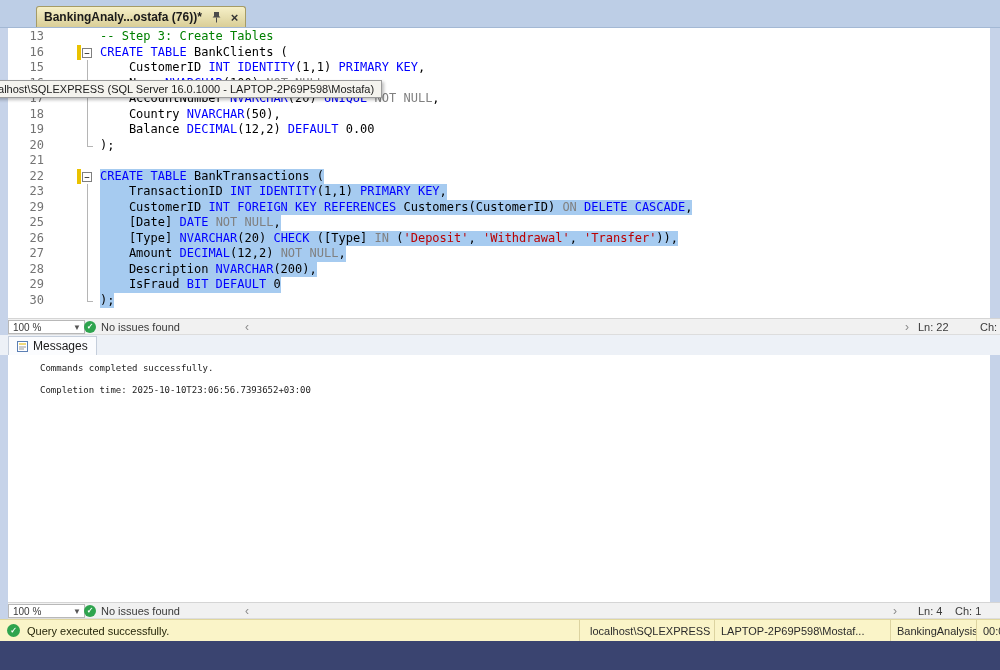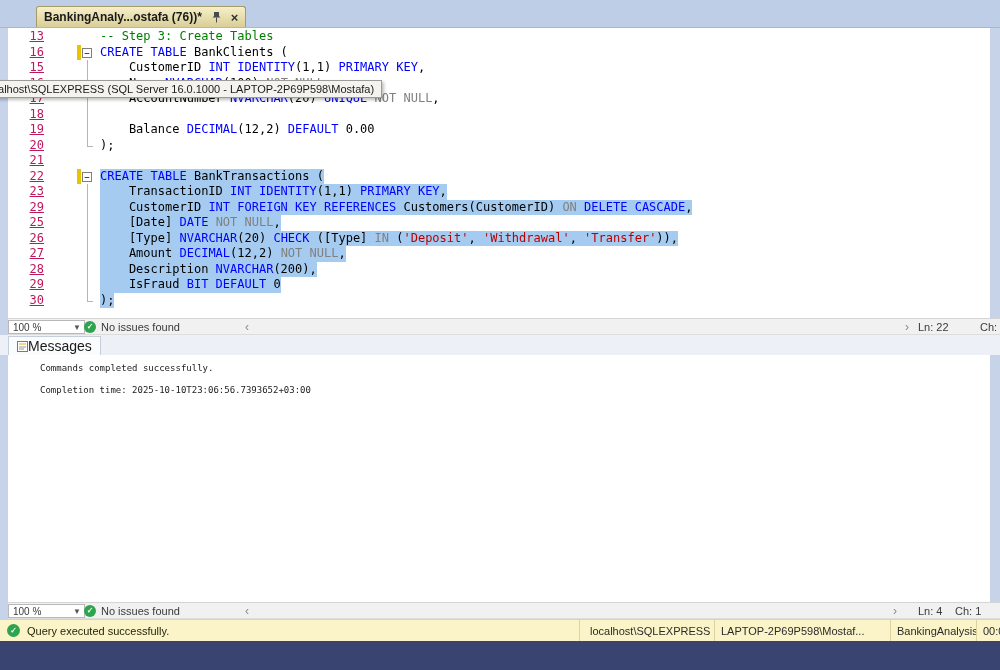--- a/index.html
+++ b/index.html
@@ -14,21 +14,21 @@
          border-radius:3px 3px 0 0;margin-left:28px; }
   .tab-title { font-size:12px; font-weight:bold; color:#1A1A1A; white-space:nowrap; }
   .pin svg { display:block; }
   .close { font-size:13px; font-weight:bold; color:#333; line-height:13px; cursor:default; }
 
   
   .editor-outer { margin:0 10px 0 8px; height:290px; background:#FFFFFF; position:relative; overflow:visible; }
   #code-lines { padding-top:1px; }
   .crow { display:flex; height:15.5px; line-height:15.5px;
           font-family:"DejaVu Sans Mono","Liberation Mono",monospace; font-size:12px; }
-  .ln { width:44px; text-align:right; padding-right:8px; color:#be185d; flex:0 0 auto;text-decoration:underline; }
+  .ln { width:44px; text-align:right; padding-right:8px; color:#737373; flex:0 0 auto; }
   .chg { width:4px; margin-left:25px; flex:0 0 auto; }
   .chg.on { background:#EAC200; }
   .fold { width:14px; position:relative; flex:0 0 auto; }
   .f-mid::after { content:''; position:absolute; left:6px; top:0; bottom:0; border-left:1px solid #B5B5B5; }
   .f-end::after { content:''; position:absolute; left:6px; top:0; height:8px; width:5px;
                   border-left:1px solid #B5B5B5; border-bottom:1px solid #B5B5B5; }
   .foldbox { position:absolute; left:1px; top:3px; width:10px; height:10px; border:1px solid #7F7F7F;
              background:#fff; font-size:9px; line-height:8px; text-align:center; color:#000; }
   .codetext { white-space:pre; margin-left:5px;text-align:right; }
   .codetext.sel { background:#A6CBF0; }
@@ -52,22 +52,22 @@
   .sarrow { position:absolute; top:1px; color:#8A8A8A; font-size:12px; }
   .sarrow.left { left:237px; }
   .strip.s1 .sarrow.right { left:897px; }
   .strip.s2 .sarrow.right { left:885px; }
   .lnpos { position:absolute; left:910px; top:2px; }
   .strip.s1 .chpos { position:absolute; left:972px; top:2px; }
   .strip.s2 .chpos { position:absolute; left:947px; top:2px; }
 
   
   .msgtabrow { height:20px; background:#EDF1F7; padding-left:8px; }
-  .msgtab { display:inline-flex; align-items:center; height:19px; margin-top:1px;
-            padding:0 8px; background:#FBFCFE; border:1px solid #C5CEDB; border-bottom:none; font-size:14px; color:#1A1A1A; }
+  .msgtab { display:inline-flex; align-items:center; gap:5px; height:19px; margin-top:1px;
+            padding:0 8px; background:#FBFCFE; border:1px solid #C5CEDB; border-bottom:none; font-size:12px; color:#1A1A1A; }
   .msgbody { margin:0 10px 0 8px; height:247px; background:#fff; padding:8px 0 0 32px;
              font-family:"DejaVu Sans Mono","Liberation Mono",monospace; font-size:9px; color:#222; }
   .msgline2 { margin-top:12px; }
 
   
   .ybar { height:22px; background:#FAF4C8; border-top:1px solid #E0D79E; position:relative;
           display:flex; align-items:center; }
   .gcheck.big { width:13px; height:13px; line-height:13px; margin-left:7px; }
   .ymsg { margin-left:7px; font-size:11px; color:#26260A; }
   .ysegs { position:absolute; right:0; top:0; bottom:0; display:flex; }
@@ -127,20 +127,21 @@
         <div class="crow">
           <span class="ln">17</span>
           <span class="chg"></span>
           <span class="fold f-mid"></span>
           <span class="codetext"><span class="c-pl">    AccountNumber </span><span class="c-kw">NVARCHAR</span><span class="c-pl">(20) </span><span class="c-kw">UNIQUE</span><span class="c-pl"> </span><span class="c-gy">NOT NULL</span><span class="c-pl">,</span></span>
         </div>
         <div class="crow">
           <span class="ln">18</span>
           <span class="chg"></span>
           <span class="fold f-mid"></span>
+          <span class="codetext"><span class="c-pl">    Country </span><span class="c-kw">NVARCHAR</span><span class="c-pl">(50),</span></span>
         </div>
         <div class="crow">
           <span class="ln">19</span>
           <span class="chg"></span>
           <span class="fold f-mid"></span>
           <span class="codetext"><span class="c-pl">    Balance </span><span class="c-kw">DECIMAL</span><span class="c-pl">(12,2) </span><span class="c-kw">DEFAULT</span><span class="c-pl"> 0.00</span></span>
         </div>
         <div class="crow">
           <span class="ln">20</span>
           <span class="chg"></span>

